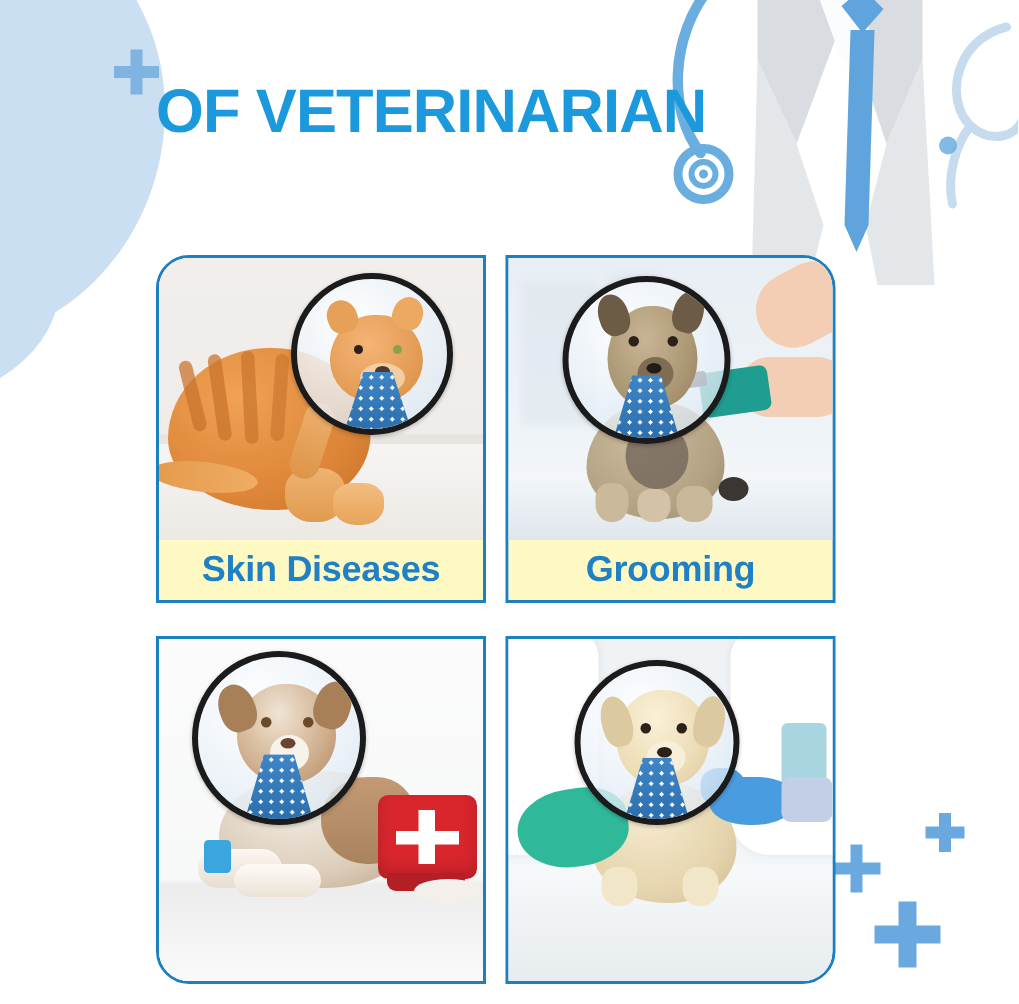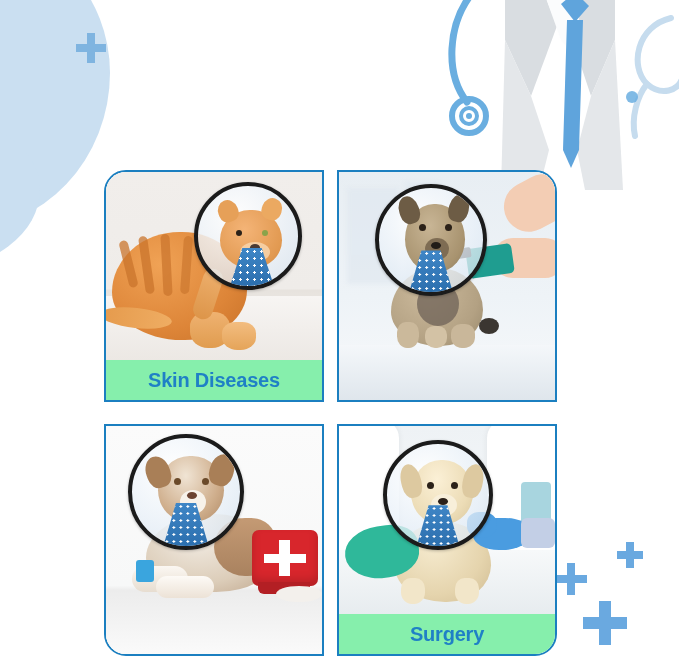--- a/index.html
+++ b/index.html
@@ -103,23 +103,23 @@
     position: relative;
     flex: 1 1 auto;
     overflow: hidden;
     background: #f2efec;
   }
   .card-label {
     flex: 0 0 40px;
     display: flex;
     align-items: center;
     justify-content: center;
-    background: #86efac;
+    background: #fef9c3;
     color: #1f80c6;
-    font-size: 20px;
+    font-size: 24px;
     font-weight: bold;
     letter-spacing: -0.2px;
     text-align: center;
   }
 
   
   .scene { position: absolute; inset: 0; }
 
   .bg-studio { position: absolute; inset: 0;
     background: linear-gradient(#f1eeeb 0%, #efece9 62%, #e7e3de 63%, #f6f4f2 100%); }
@@ -217,20 +217,21 @@
     <circle cx="30" cy="116" r="17" fill="none" stroke="#6aaee0" stroke-width="6"></circle>
     <circle cx="30" cy="116" r="8" fill="none" stroke="#6aaee0" stroke-width="4"></circle>
     <circle cx="30" cy="116" r="3" fill="#6aaee0"></circle>
 
     <path d="M232 18 C 198 26, 190 66, 208 84 C 222 96, 240 92, 244 76" fill="none" stroke="#c6dcee" stroke-width="6" stroke-linecap="round"></path>
     <path d="M208 84 C 198 96, 192 118, 196 136" fill="none" stroke="#c6dcee" stroke-width="6" stroke-linecap="round"></path>
     <circle cx="193" cy="97" r="6" fill="#6aaee0" opacity=".85"></circle>
   </svg>
 
   <h1 class="title">
+    <span class="line">OF VETERINARIAN</span>
   </h1>
 
   <div class="grid">
 
     <div class="card tl">
       <div class="photo">
         <div class="scene">
           <div class="bg-studio"></div>
           <div class="shelf"></div>
 
@@ -300,20 +301,21 @@
             <div class="ear" style="left:20px; top:8px; width:20px; height:28px; background:#6d5c45; transform:rotate(-18deg);"></div>
             <div class="ear" style="left:70px; top:6px; width:20px; height:28px; background:#6d5c45; transform:rotate(16deg);"></div>
             <div class="eye" style="left:40px; top:36px; width:7px; height:7px;"></div>
             <div class="eye" style="left:66px; top:36px; width:7px; height:7px;"></div>
             <div class="muzzle" style="left:46px; top:50px; width:24px; height:22px; background:#7e6c53;"></div>
             <div class="nose" style="left:52px; top:54px; background:#211c18;"></div>
             <div class="cone-mesh" style="width:42%; height:40%;"></div>
           </div>
         </div>
       </div>
+      <div class="card-label">Grooming</div>
     </div>
 
     <div class="card bl">
       <div class="photo">
         <div class="scene">
           <div class="bg-white"></div>
 
           <div class="body" style="left:40px; top:88px; width:130px; height:78px;
                background:radial-gradient(ellipse at 40% 28%, #f3ede5, #dccdb9 60%, #bda389 100%);"></div>
           <div style="position:absolute;left:108px;top:92px;width:62px;height:58px;border-radius:50% 40% 46% 50%;
@@ -373,17 +375,16 @@
             <div class="ear" style="left:14px; top:20px; width:20px; height:34px; background:#ddc9a0; transform:rotate(-14deg);"></div>
             <div class="ear" style="left:76px; top:20px; width:20px; height:34px; background:#ddc9a0; transform:rotate(12deg);"></div>
             <div class="eye" style="left:40px; top:38px; width:7px; height:7px;"></div>
             <div class="eye" style="left:64px; top:38px; width:7px; height:7px;"></div>
             <div class="muzzle" style="left:44px; top:50px; width:26px; height:22px; background:#f8efda;"></div>
             <div class="nose" style="left:51px; top:54px; background:#2b2018;"></div>
             <div class="cone-mesh" style="width:42%; height:40%;"></div>
           </div>
         </div>
       </div>
-      <div class="card-label">Surgery</div>
     </div>
 
   </div>
 </div>
 
 </body></html>

